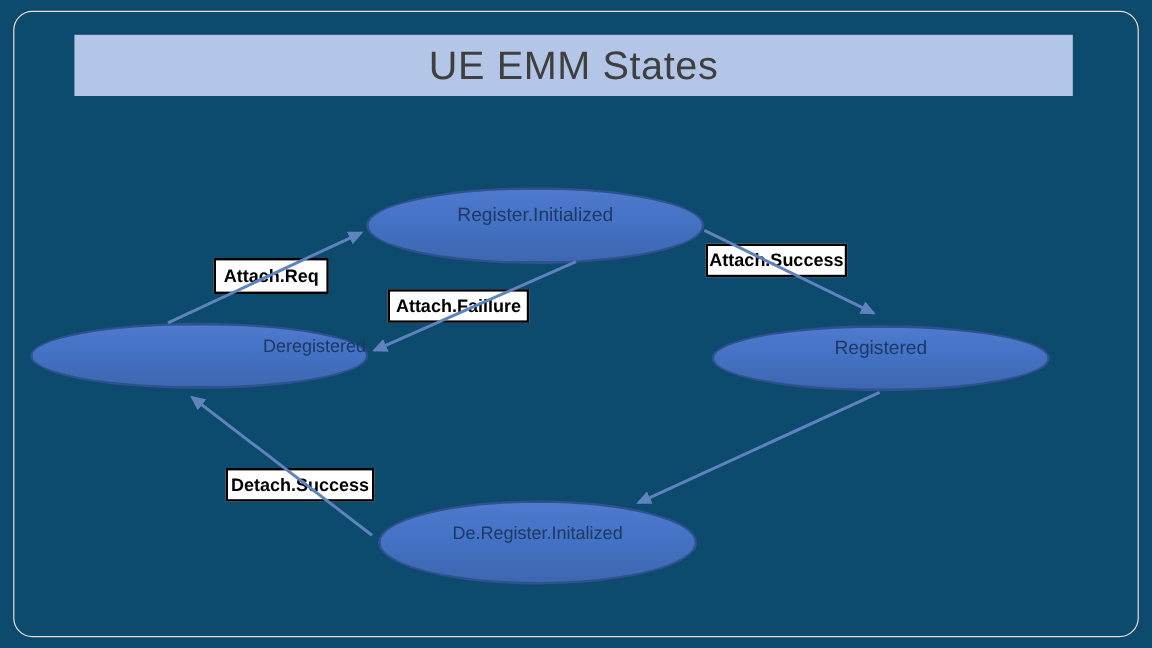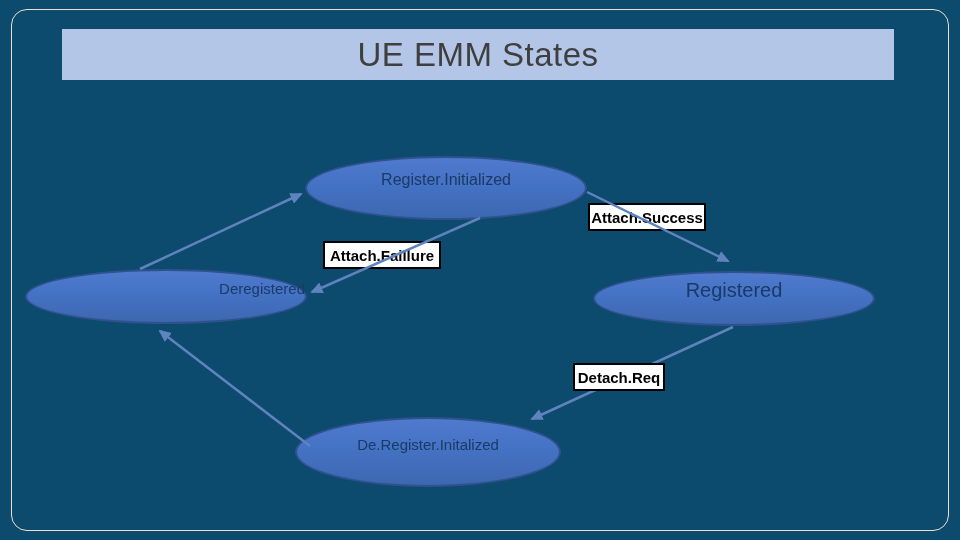--- a/index.html
+++ b/index.html
@@ -57,22 +57,22 @@
     font-weight: normal;
     color: #1b3a66;
     transform: translateY(-8px);
     white-space: nowrap;
   }
   #state-register-initialized { left: 305px; top: 156px; width: 282px; height: 64px; }
   #state-register-initialized .state-label { font-size: 16px; }
   #state-deregistered { left: 25px; top: 269px; width: 282px; height: 55px; justify-content: flex-end; }
   #state-deregistered .state-label { font-size: 15px; }
   #state-registered { left: 593px; top: 271px; width: 282px; height: 55px; }
-  #state-registered .state-label { font-size: 20px; }
-  #state-deregister-initalized { left: 295px; top: 417px; width: 266px; height: 70px; }
+  #state-registered .state-label { font-size: 16px; }
+  #state-deregister-initalized { left: 315px; top: 417px; width: 266px; height: 70px; }
   #state-deregister-initalized .state-label { font-size: 15px; }
   
   .connectors {
     position: absolute;
     left: 0; top: 0;
     width: 960px; height: 540px;
     z-index: 3;
     pointer-events: none;
   }
   
@@ -116,33 +116,36 @@
   </div>
 
   <div class="state" id="state-registered">
     <span class="state-label">Registered</span>
   </div>
 
   <div class="state" id="state-deregister-initalized">
     <span class="state-label">De.Register.Initalized</span>
   </div>
 
+  <div class="t-label" id="label-attach-req">
+    <span>Attach.Req</span>
+  </div>
 
   <div class="t-label" id="label-attach-success">
     <span>Attach.Success</span>
   </div>
 
   <div class="t-label" id="label-attach-faillure">
     <span>Attach.Faillure</span>
   </div>
 
-  <div class="t-label" id="label-detach-req">
-    <span>Detach.Req</span>
+
+  <div class="t-label" id="label-detach-success">
+    <span>Detach.Success</span>
   </div>
-
 
   <svg class="connectors" viewBox="0 0 960 540" xmlns="http://www.w3.org/2000/svg">
     <defs>
       <marker id="arrow" markerUnits="strokeWidth" markerWidth="5" markerHeight="4.6" refX="4.2" refY="2.3" orient="auto">
         <path d="M0,0 L5,2.3 L0,4.6 Z" fill="#5f83bd"></path>
       </marker>
     </defs>
 
     <line x1="140" y1="269" x2="301" y2="194" stroke="#5f83bd" stroke-width="2.5" marker-end="url(#arrow)"></line>
 

